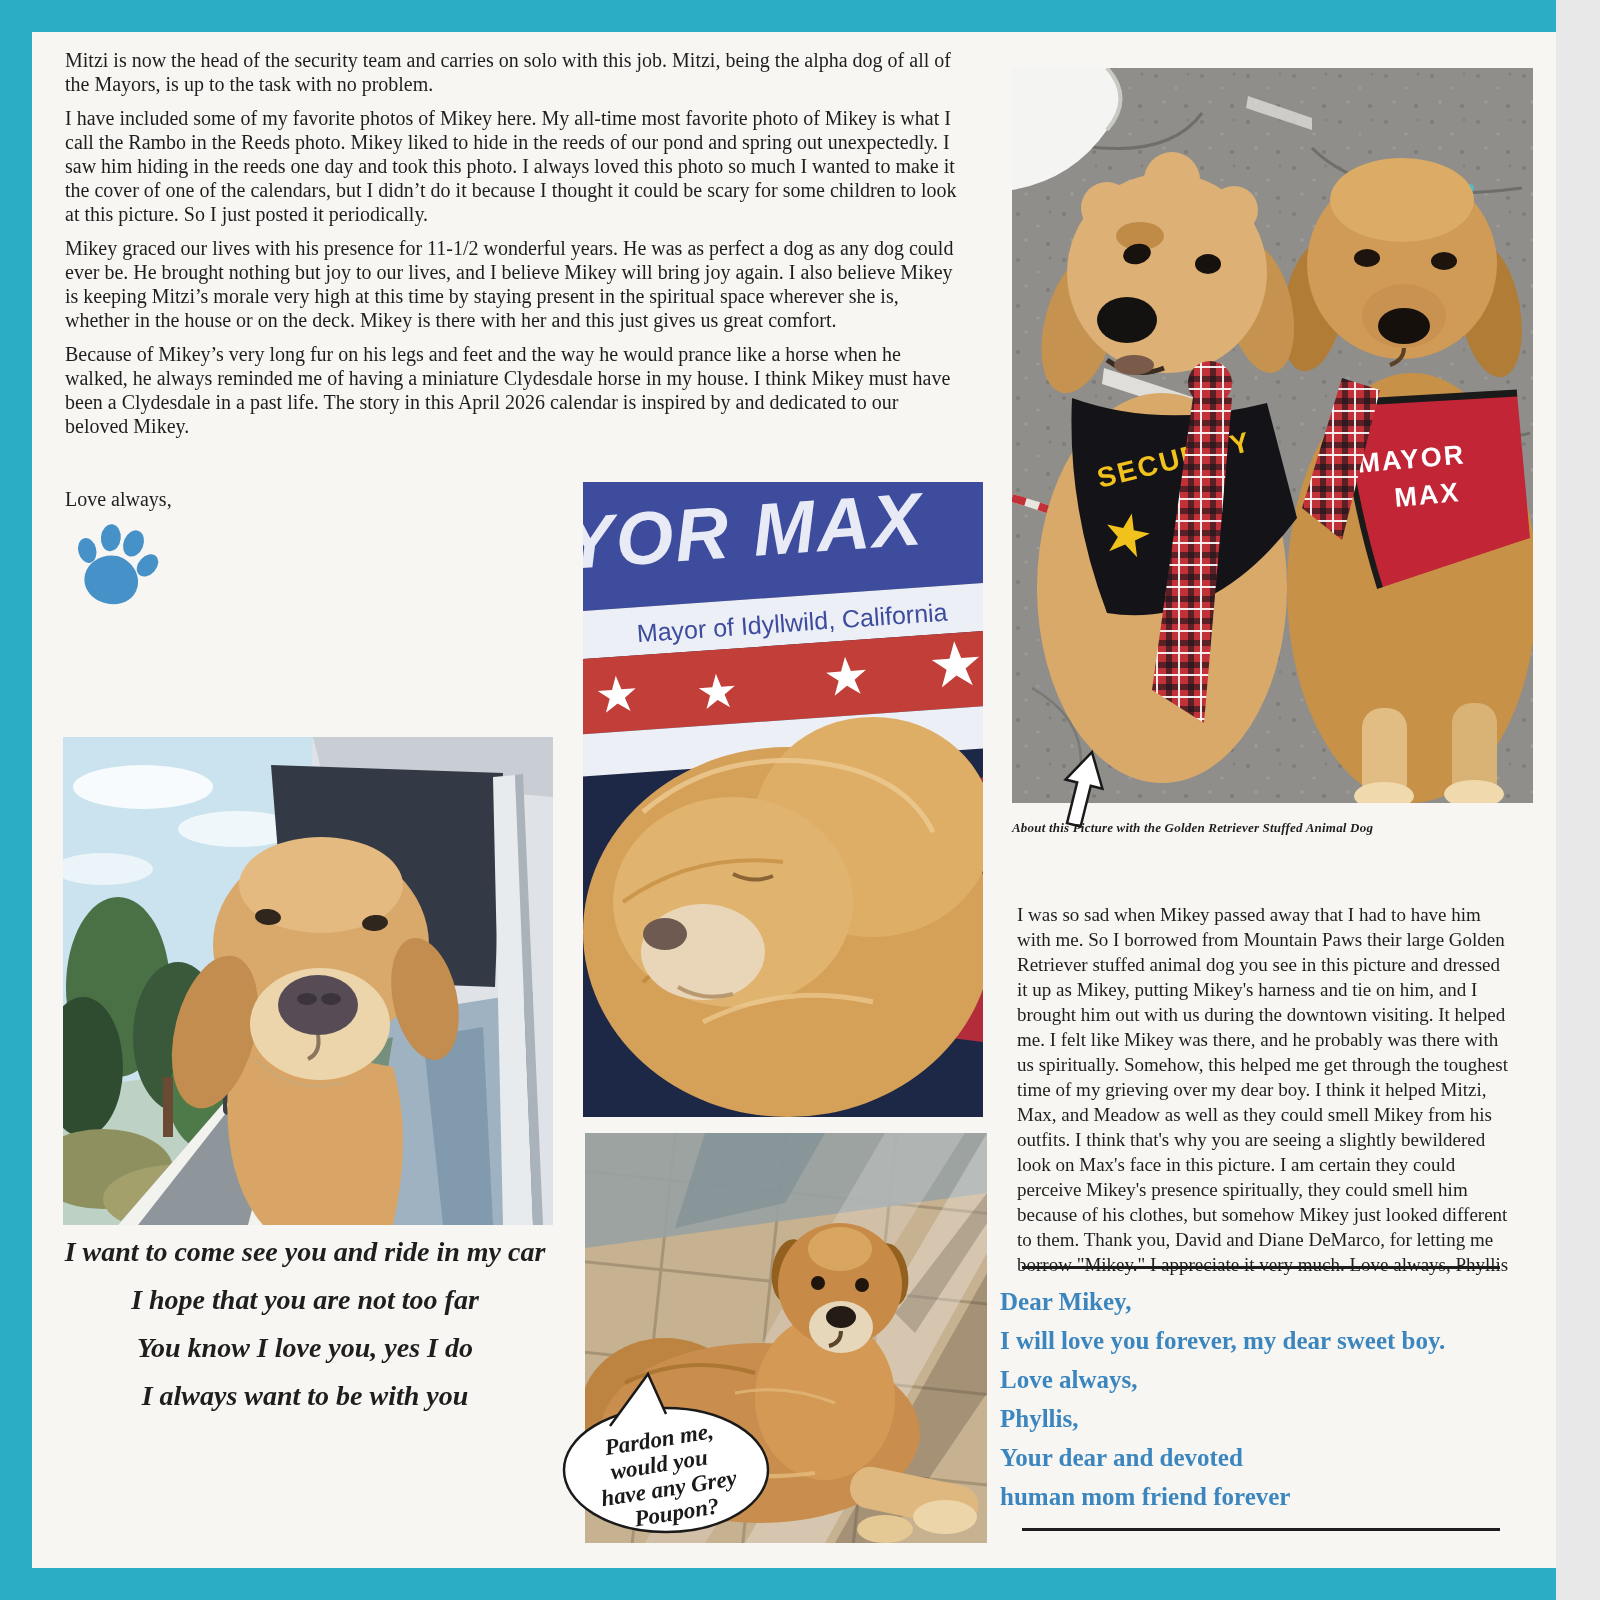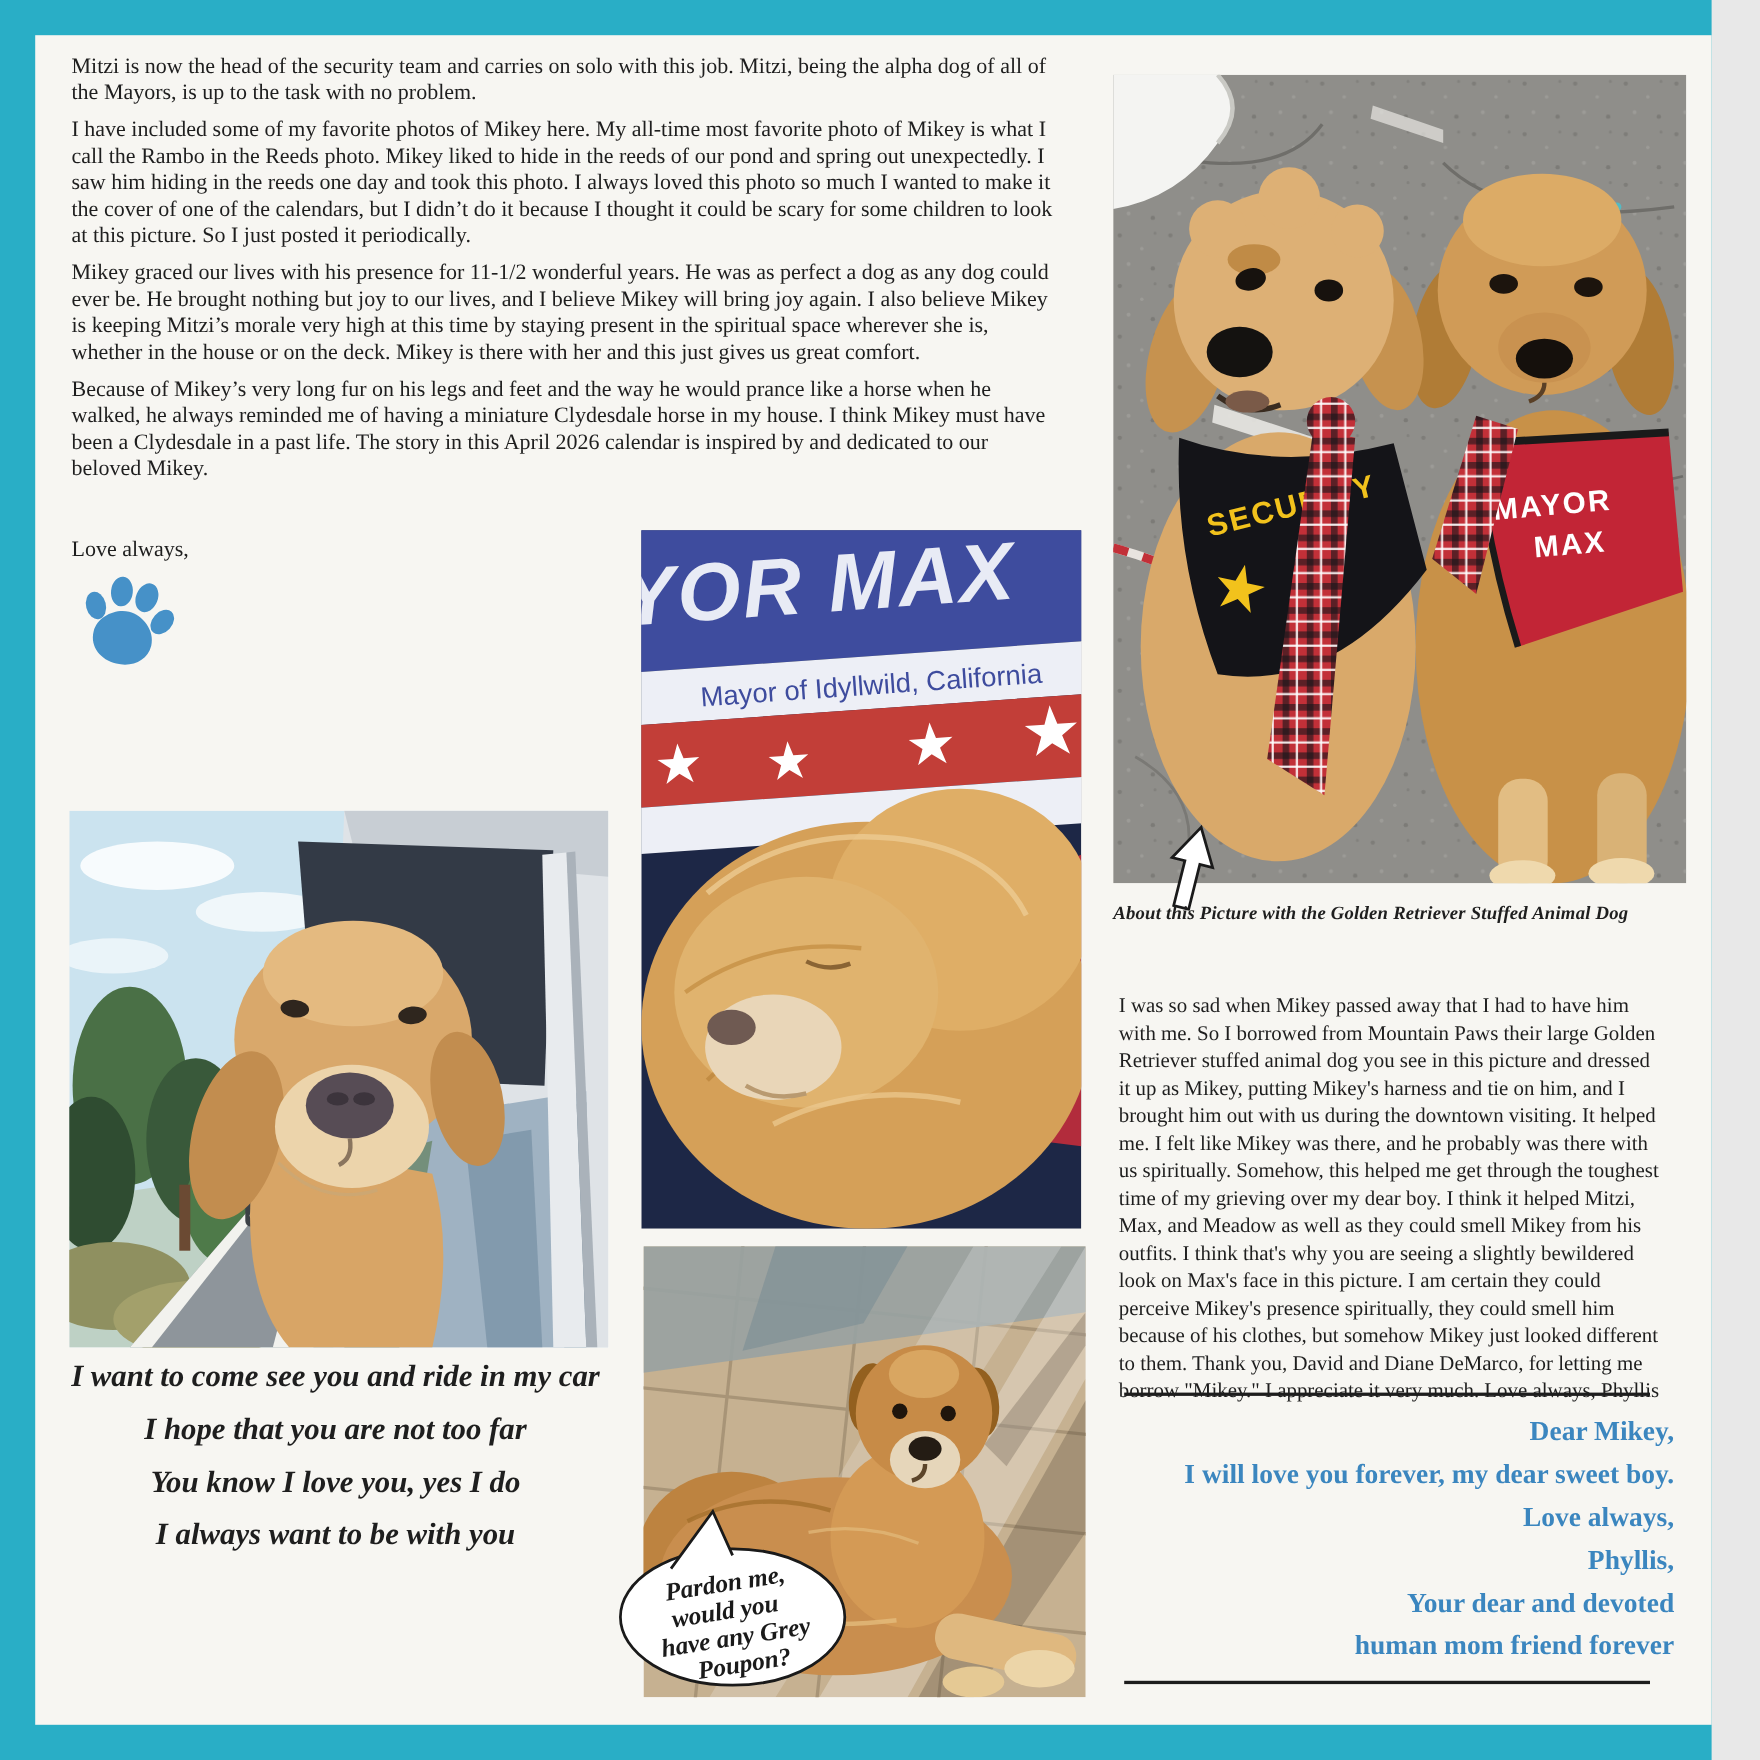--- a/index.html
+++ b/index.html
@@ -17,27 +17,27 @@
   .paw-wrap { left:70px; top:516px; }
   .sig { left:65px; top:602px; font-size:20px; line-height:27px; }
 
   .photo { position:absolute; }
   .photo svg { display:block; }
 
   .poem { left:55px; top:1228px; width:500px; text-align:center;
           font-weight:bold; font-style:italic; font-size:28px; line-height:48px; }
 
   .caption { left:1012px; top:820px; width:521px; font-weight:bold; font-style:italic;
-             font-size:17px; white-space:nowrap; letter-spacing:0.2px; }
+             font-size:13px; white-space:nowrap; letter-spacing:0.2px; }
   .right-body { left:1017px; top:902px; width:492px; font-size:19px; line-height:25px; }
 
   .rule { left:1022px; width:478px; height:3px; background:#1d1d1d; }
   .rule-top { top:1266px; }
   .rule-bottom { top:1528px; }
-  .memorial { left:1000px; top:1282px; width:522px; text-align:right;
+  .memorial { left:1000px; top:1282px; width:522px; text-align:left;
               color:#3b86bf; font-weight:bold; font-size:25px; line-height:39px; }
 
   .bubble-wrap { left:548px; top:1368px; }
   .arrow-wrap { left:1048px; top:748px; }
 </style>
 </head>
 <body>
 
 <div class="page">
   <div class="inner"></div>

